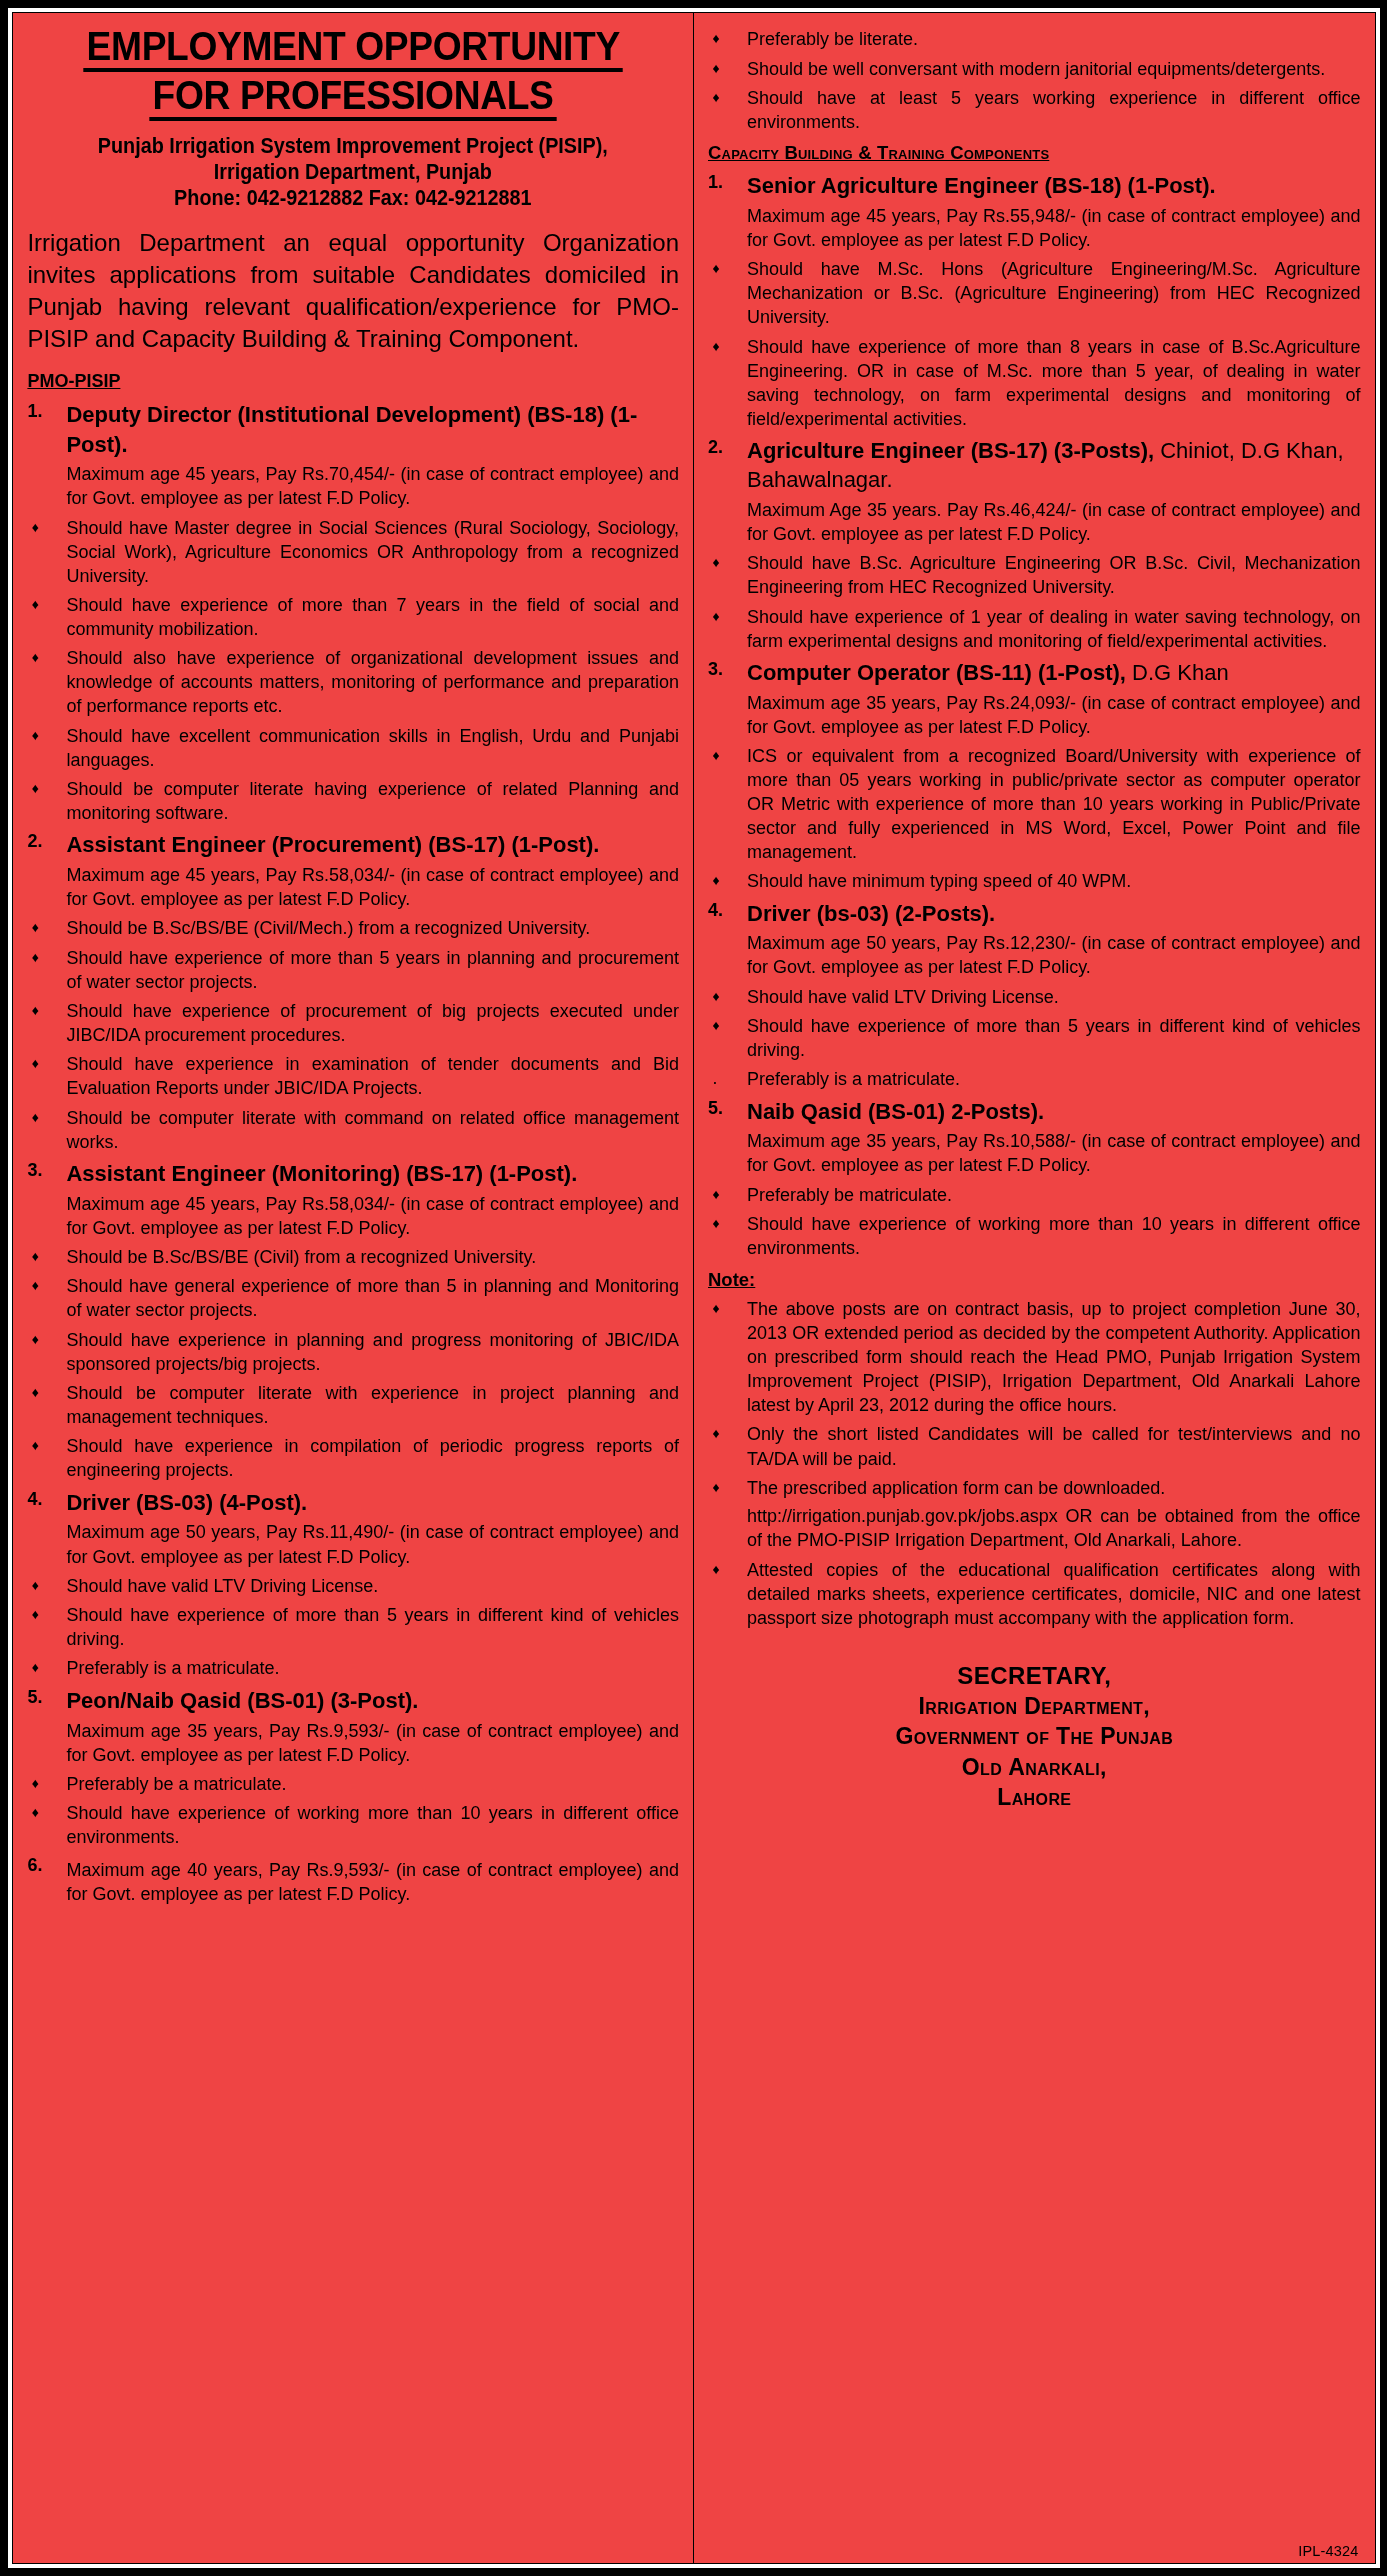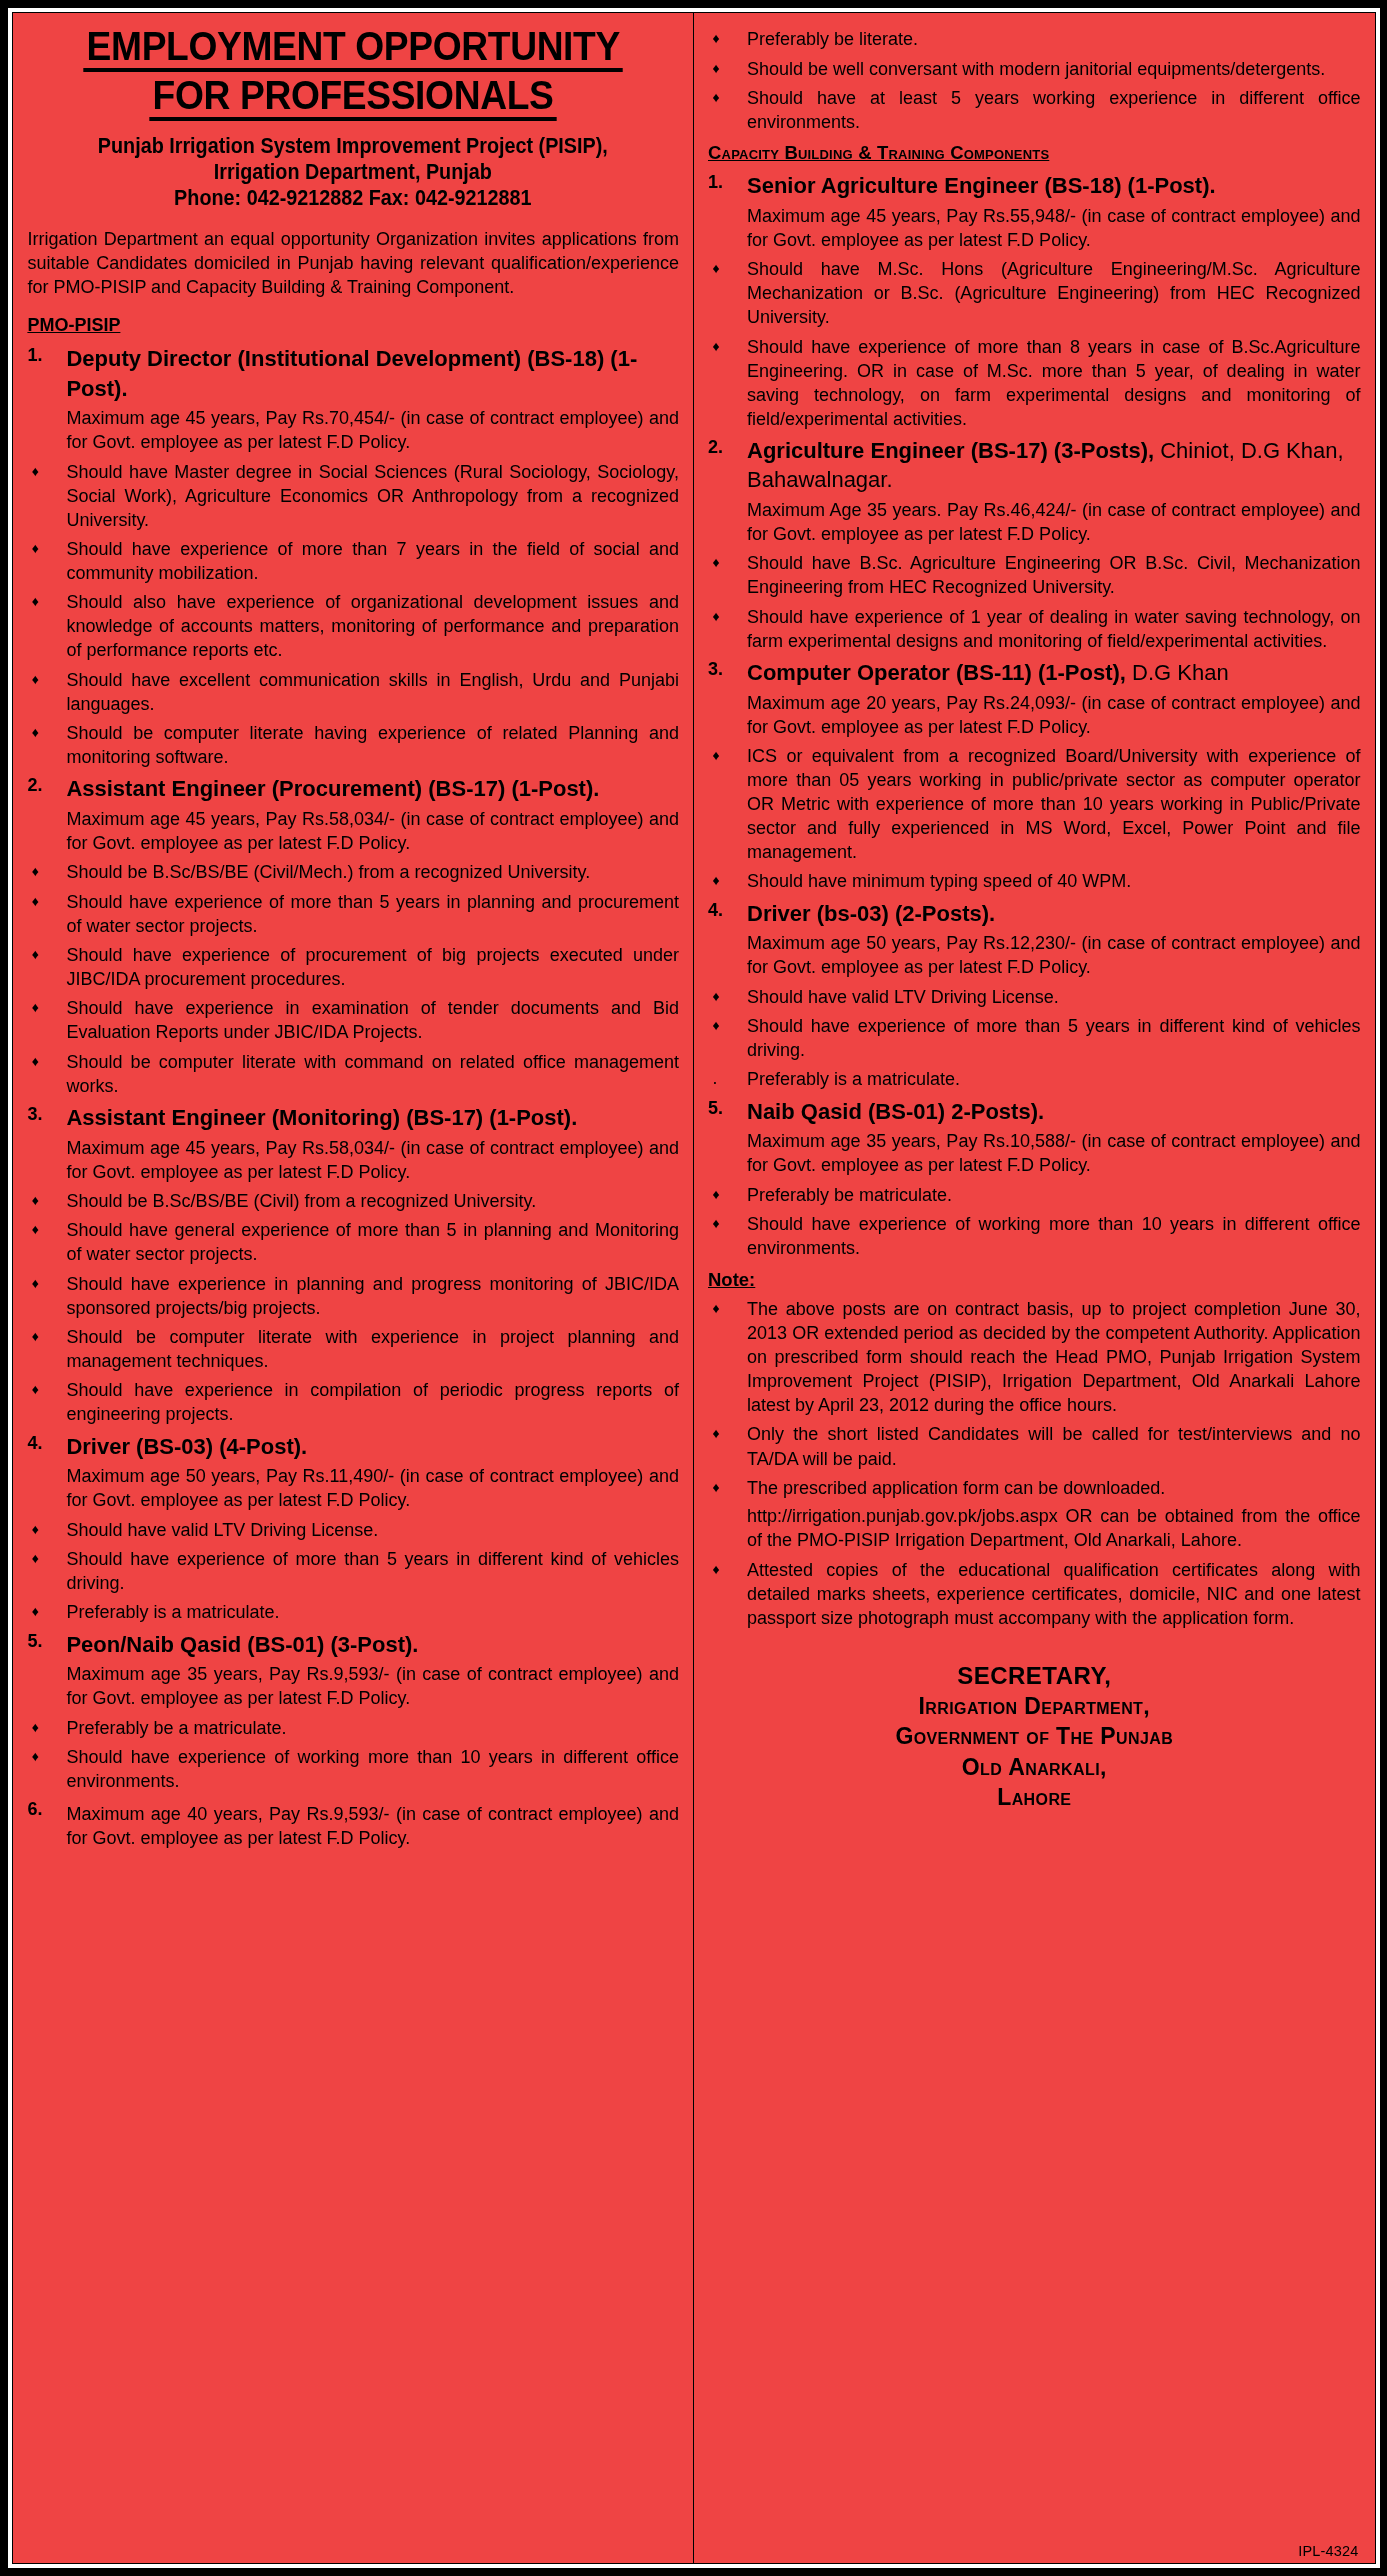--- a/index.html
+++ b/index.html
@@ -67,21 +67,21 @@
     font-weight: bold;
     font-size: 21.5px;
     line-height: 1.22;
     transform: scaleX(0.92);
     transform-origin: center;
     margin-top: 11.4px;
   }
   .mast-sub div { white-space: nowrap; }
   
   .intro {
-    font-size: 18px;
+    font-size: 24px;
     line-height: 1.335;
     text-align: justify;
     margin: 15px 0 0 0;
     hyphens: none;
   }
   .sec-head {
     font-size: 18px;
     font-weight: bold;
     text-decoration: underline;
     margin: 16.7px 0 8px 0;
@@ -375,21 +375,21 @@
               <div class="blt-text">Should have B.Sc. Agriculture Engineering OR B.Sc. Civil, Mechanization Engineering from HEC Recognized University.</div>
             </div>
             <div class="blt">
               <div class="blt-mark">♦</div>
               <div class="blt-text">Should have experience of 1 year of dealing in water saving technology, on farm experimental designs and monitoring of field/experimental activities.</div>
             </div>
             <div class="job">
               <div class="job-num">3.</div>
               <div class="job-body">
                 <div class="job-title"><span>Computer Operator (BS-11) (1-Post),</span><span class="loc"> D.G Khan</span></div>
-                <div class="job-pay">Maximum age 20 years, Pay Rs.24,093/- (in case of contract employee) and for Govt. employee as per latest F.D Policy.</div>
+                <div class="job-pay">Maximum age 35 years, Pay Rs.24,093/- (in case of contract employee) and for Govt. employee as per latest F.D Policy.</div>
               </div>
             </div>
             <div class="blt">
               <div class="blt-mark">♦</div>
               <div class="blt-text">ICS or equivalent from a recognized Board/University with experience of more than 05 years working in public/private sector as computer operator OR Metric with experience of more than 10 years working in Public/Private sector and fully experienced in MS Word, Excel, Power Point and file management.</div>
             </div>
             <div class="blt">
               <div class="blt-mark">♦</div>
               <div class="blt-text">Should have minimum typing speed of 40 WPM.</div>
             </div>

